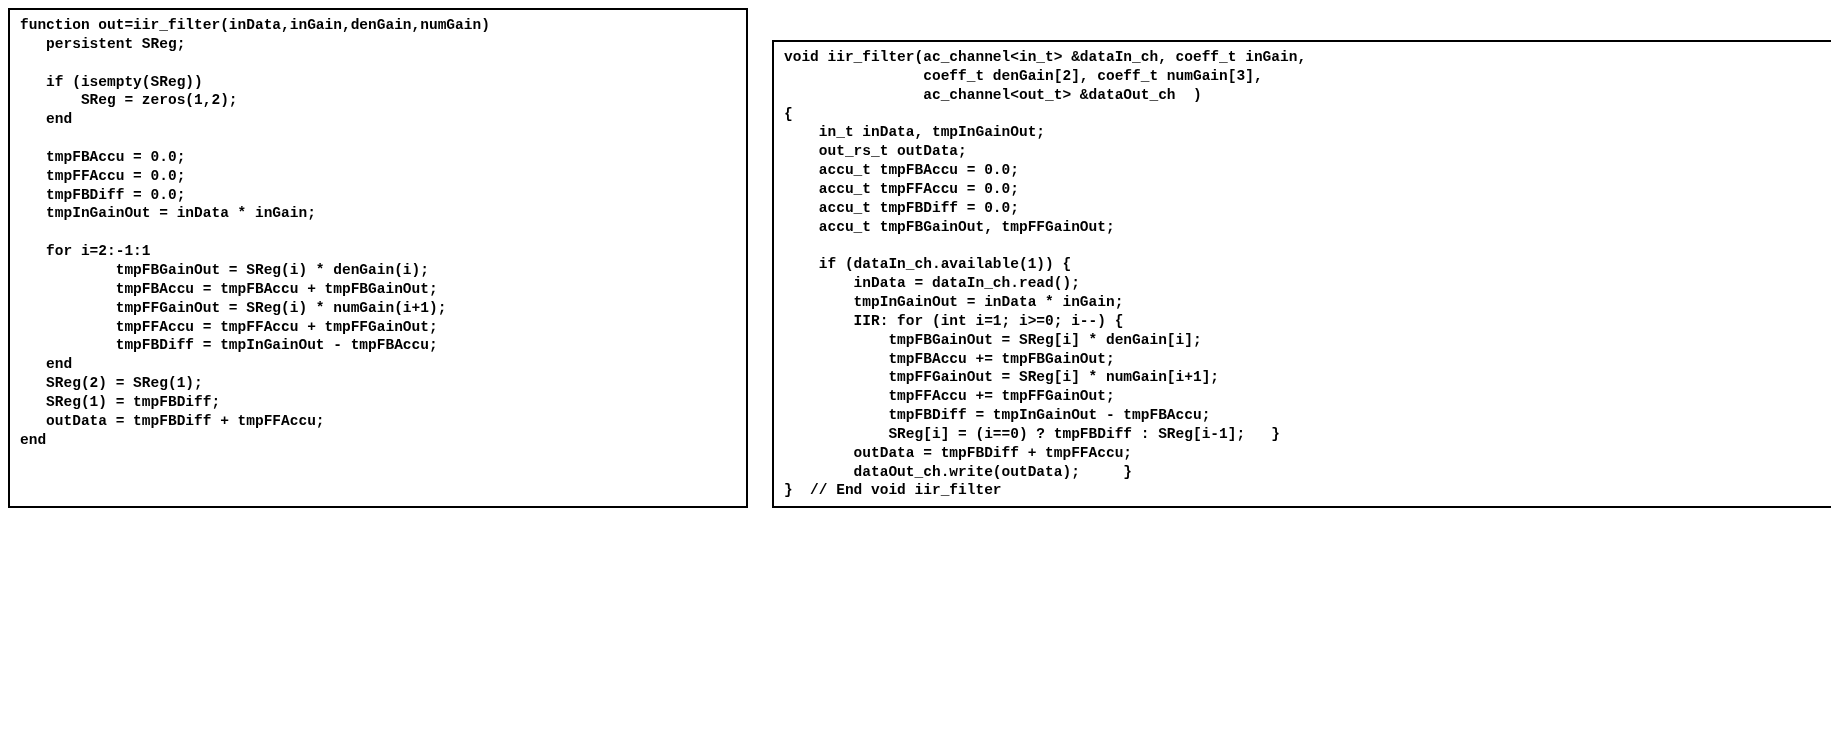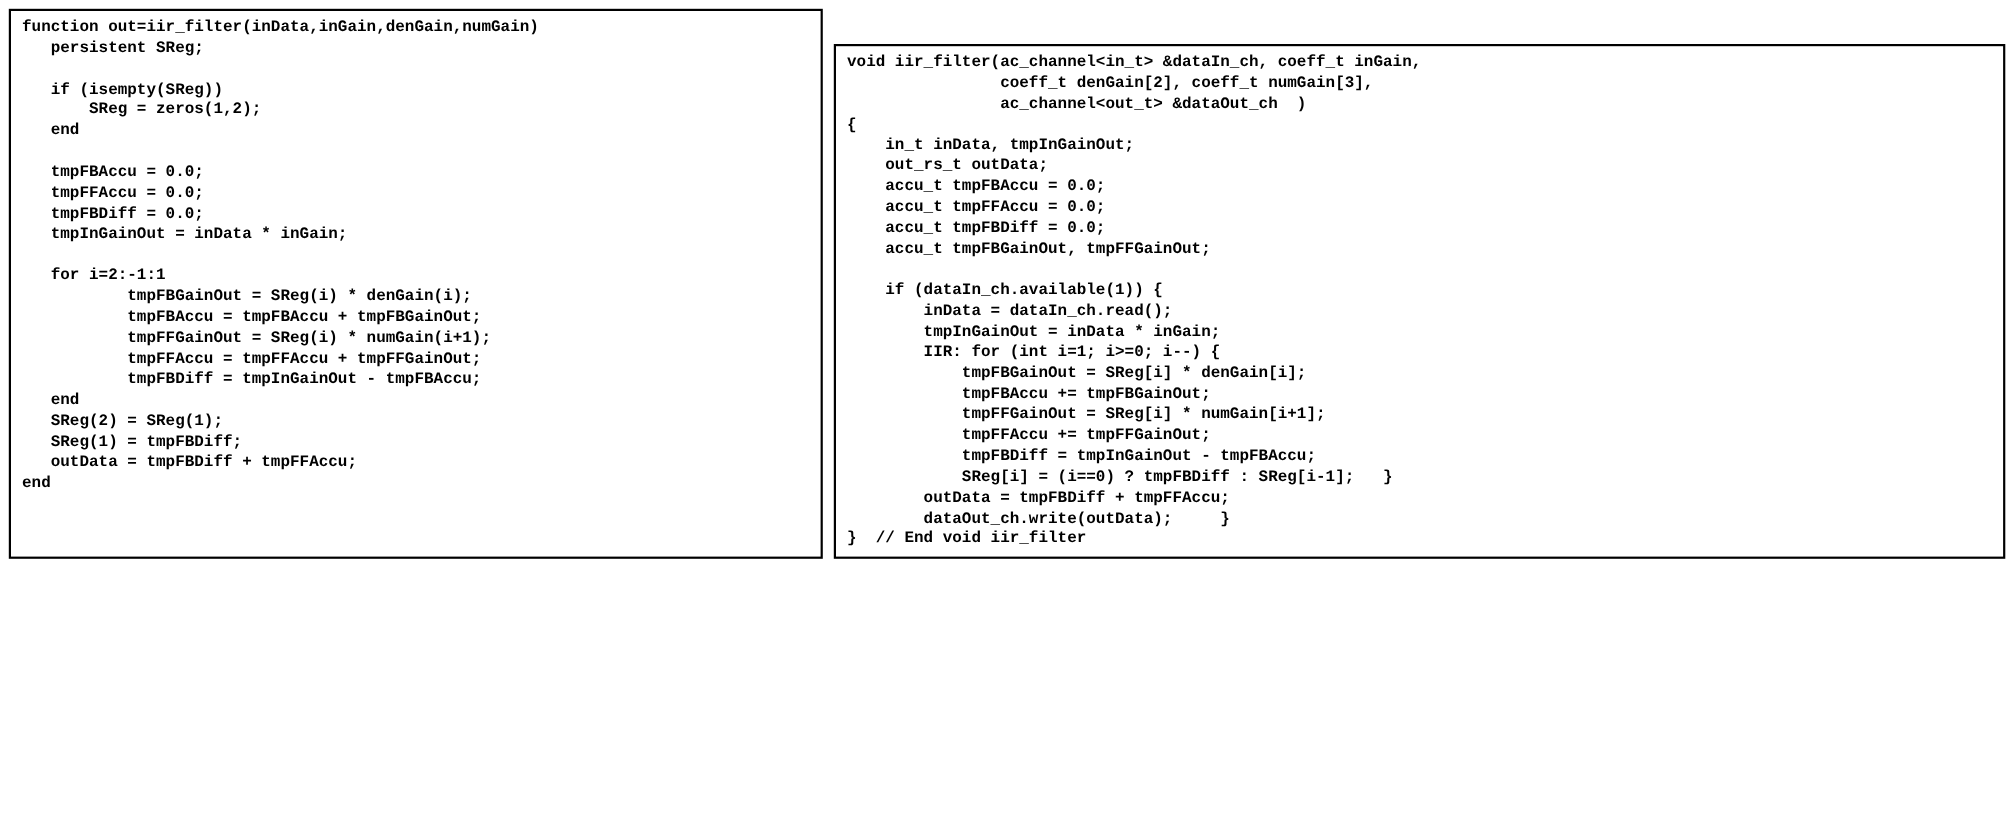--- a/index.html
+++ b/index.html
@@ -7,21 +7,21 @@
     padding: 8px;
     background: #fff;
     font-family: "Courier New", Courier, monospace;
     font-size: 14.5px;
     line-height: 1.3;
     font-weight: bold;
     color: #000;
   }
   .container {
     display: flex;
-    gap: 10px;
+    gap: 24px;
     width: 1815px;
   }
   .code-box {
     border: 2px solid #000;
     padding: 6px 10px;
     box-sizing: border-box;
     white-space: pre;
     flex: 0 0 auto;
   }
   .left-box  { width: 740px; }

